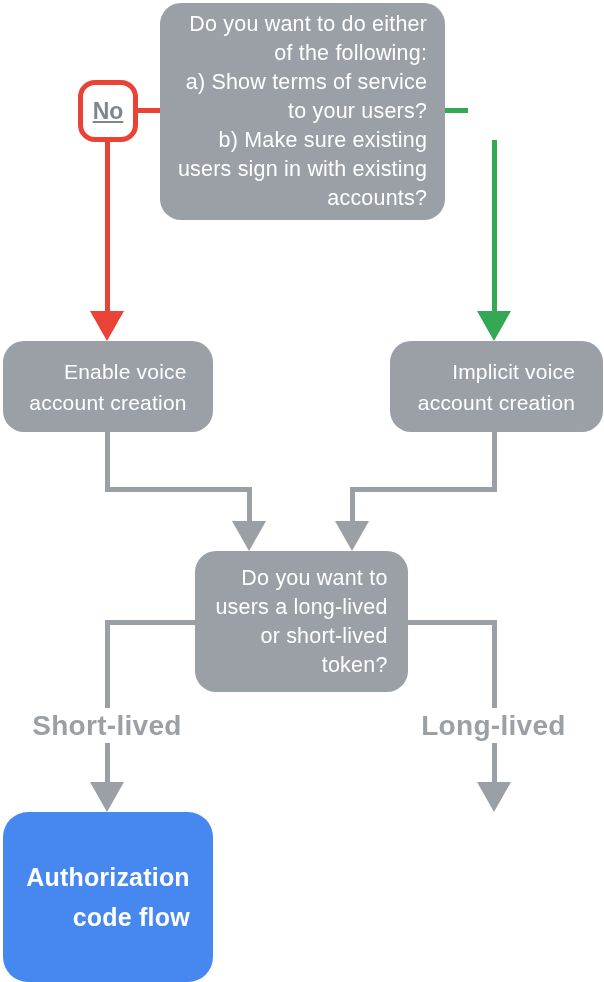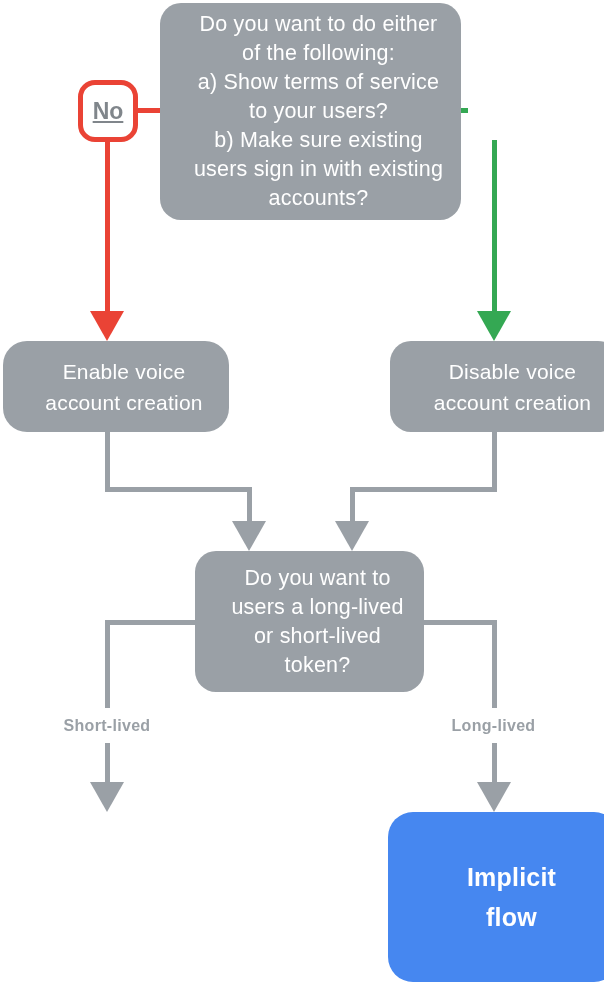--- a/index.html
+++ b/index.html
@@ -23,26 +23,25 @@
     overflow: hidden;
   }
   .node {
     position: absolute;
     background: var(--node-gray);
     color: var(--node-text);
     border-radius: 21px;
     display: flex;
     align-items: center;
     justify-content: center;
-    text-align: center;
+    text-align: right;
     white-space: pre-line;
     font-size: 21.5px;
     line-height: 29px;
     letter-spacing: 0.2px;
-    padding-left: 16px;
   }
   .node.action {
     font-size: 21px;
     line-height: 31px;
   }
   .node.terminal {
     background: var(--node-blue);
     border-radius: 25px;
     font-weight: bold;
     font-size: 25px;
@@ -73,21 +72,21 @@
     border-right: 17px solid transparent;
     border-top: 30px solid var(--edge-gray);
   }
   .arrow.red { border-top-color: var(--edge-red); }
   .arrow.green { border-top-color: var(--edge-green); }
   .edge-label {
     position: absolute;
     background: #FFFFFF;
     color: var(--label-text);
     font-weight: bold;
-    font-size: 16px;
+    font-size: 28px;
     display: flex;
     align-items: center;
     justify-content: center;
     letter-spacing: 0.3px;
   }
 </style>
 </head>
 <body>
 
 <div class="canvas">
@@ -119,34 +118,34 @@
   <div class="arrow" style="left:477px; top:782px;"></div>
 
   <div class="node" style="left:160px; top:3px; width:285px; height:217px;">Do you want to do either
 of the following:
 a) Show terms of service
 to your users?
 b) Make sure existing
 users sign in with existing
 accounts?</div>
 
-  <div class="node action" style="left:3px; top:341px; width:210px; height:91px;border-radius:24px;">Enable voice
+  <div class="node action" style="left:3px; top:341px; width:210px; height:91px;">Enable voice
 account creation</div>
 
-  <div class="node action" style="left:390px; top:341px; width:213px; height:91px;">Disable voice
+  <div class="node action" style="left:390px; top:341px; width:213px; height:91px;">Implicit voice
 account creation</div>
 
   <div class="node" style="left:195px; top:551px; width:213px; height:141px;">Do you want to
 users a long-lived
 or short-lived
 token?</div>
 
+  <div class="node terminal" style="left:3px; top:812px; width:210px; height:170px;">Authorization
+code flow</div>
 
-  <div class="node terminal" style="left:388px; top:812px; width:215px; height:170px;">Implicit
-flow</div>
 
   <div class="badge no" style="left:78px; top:80px; width:60px; height:62px;">No</div>
 
 
   <div class="edge-label" style="left:22px; top:708px; width:170px; height:35px;">Short-lived</div>
 
   <div class="edge-label" style="left:410px; top:708px; width:167px; height:35px;">Long-lived</div>
 
 </div>
 

